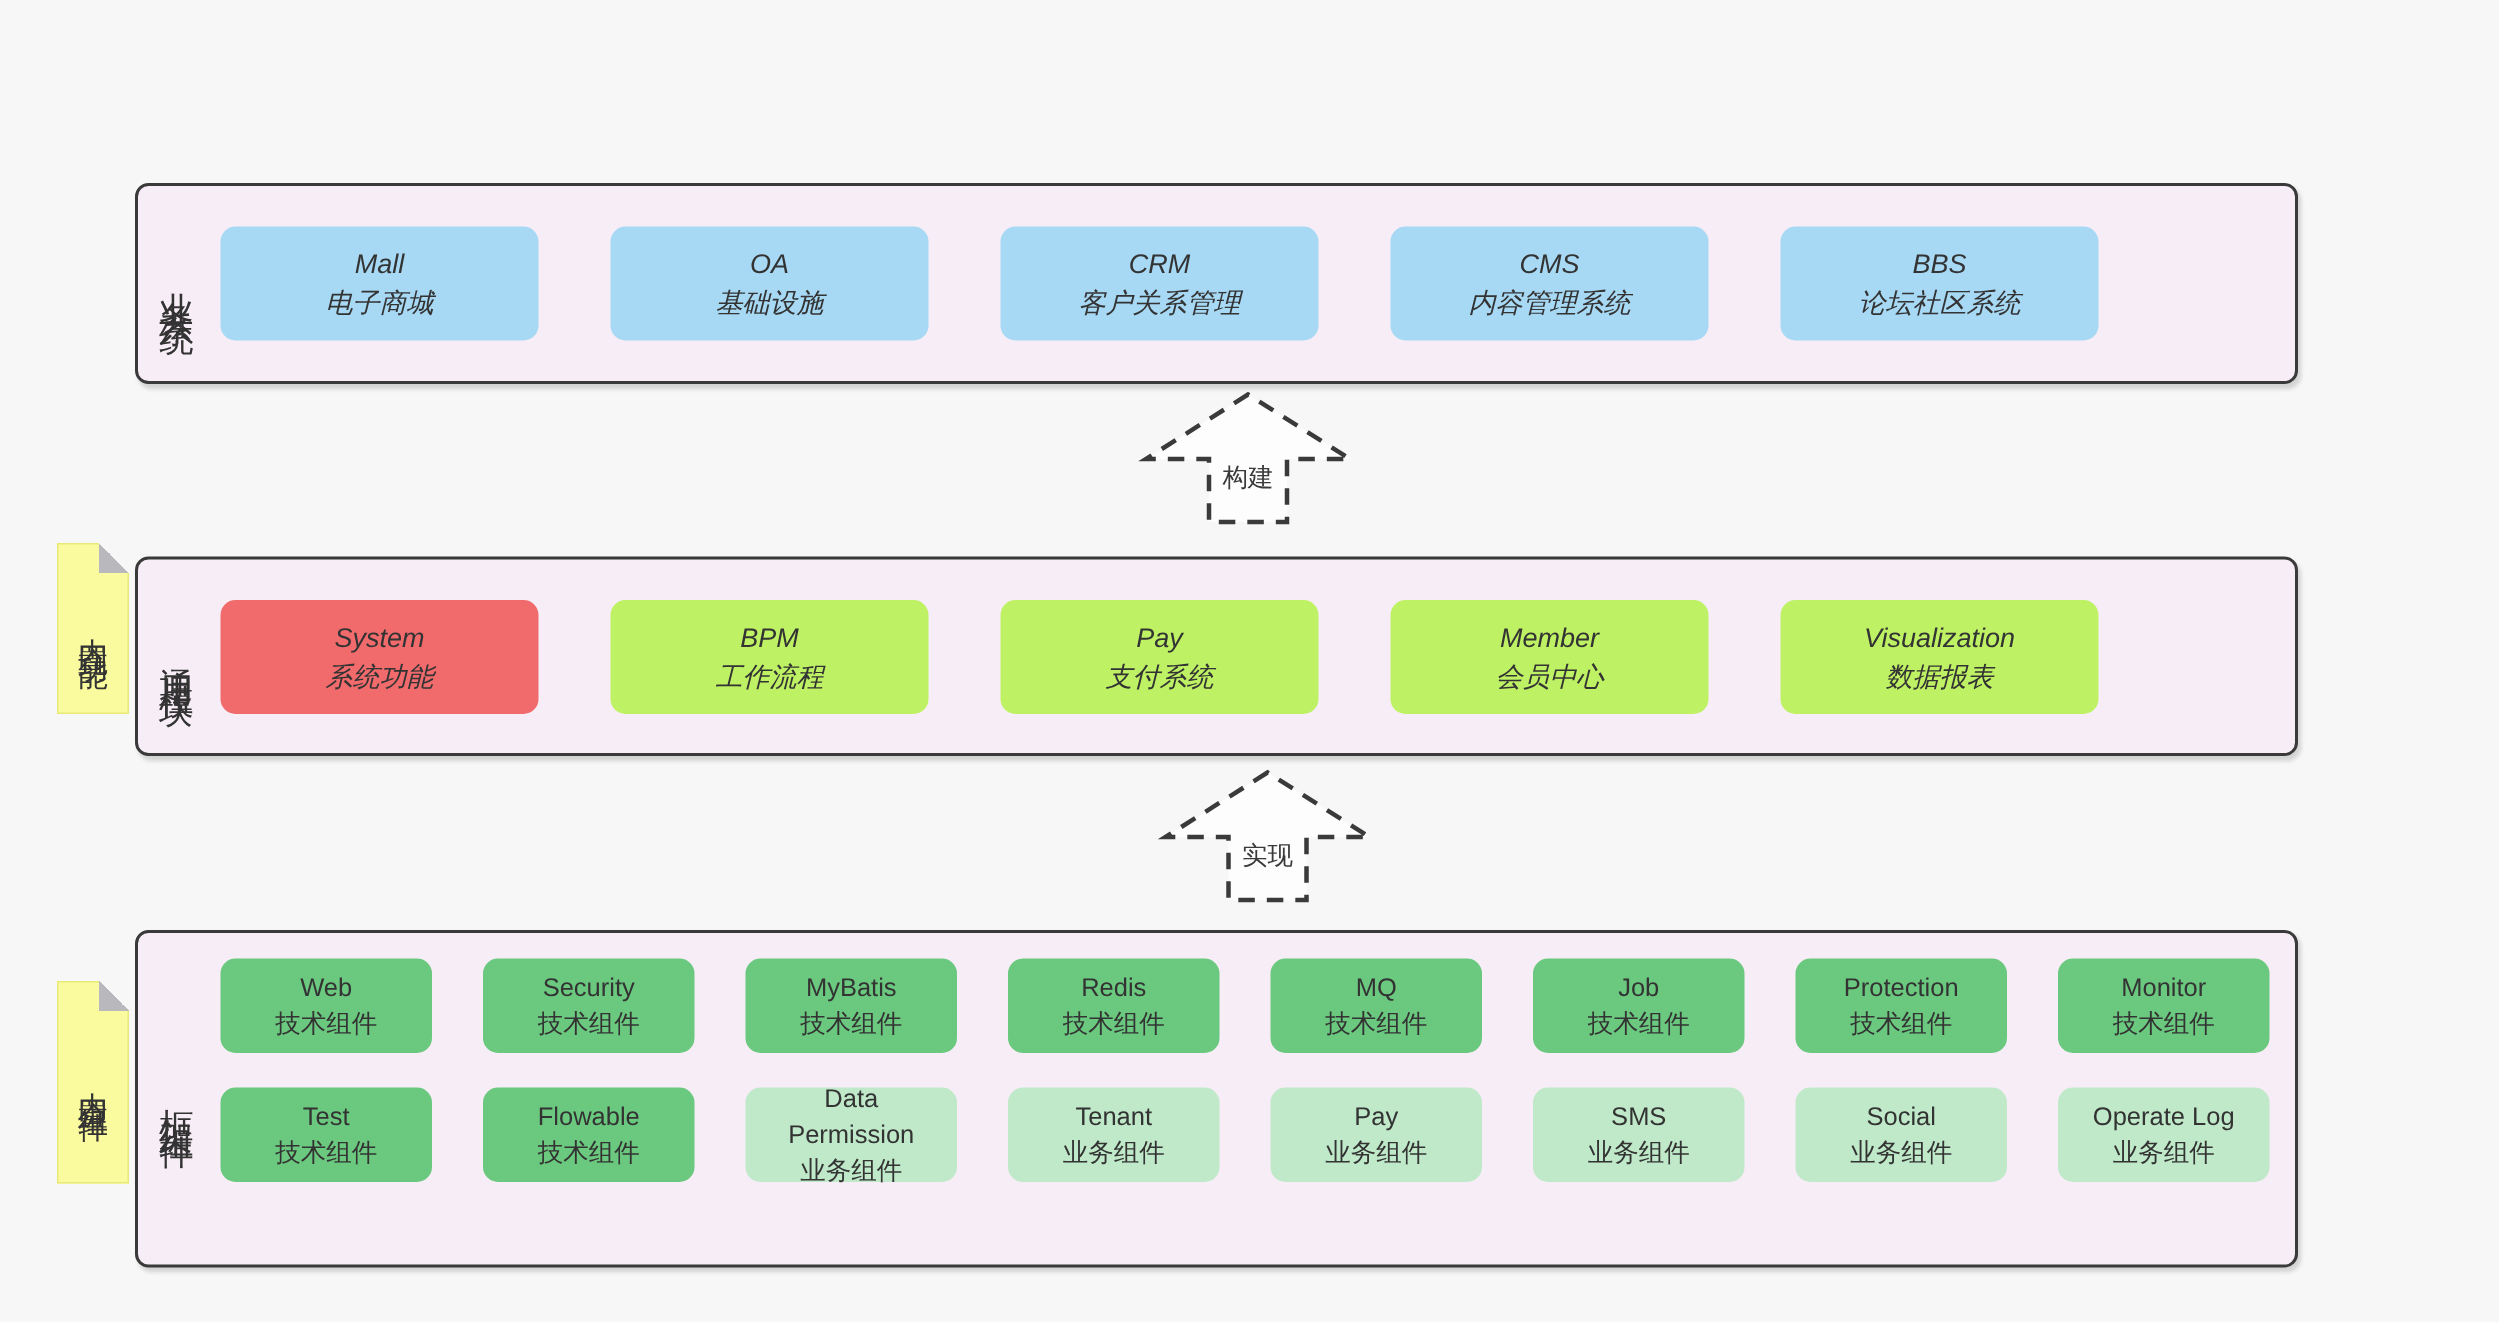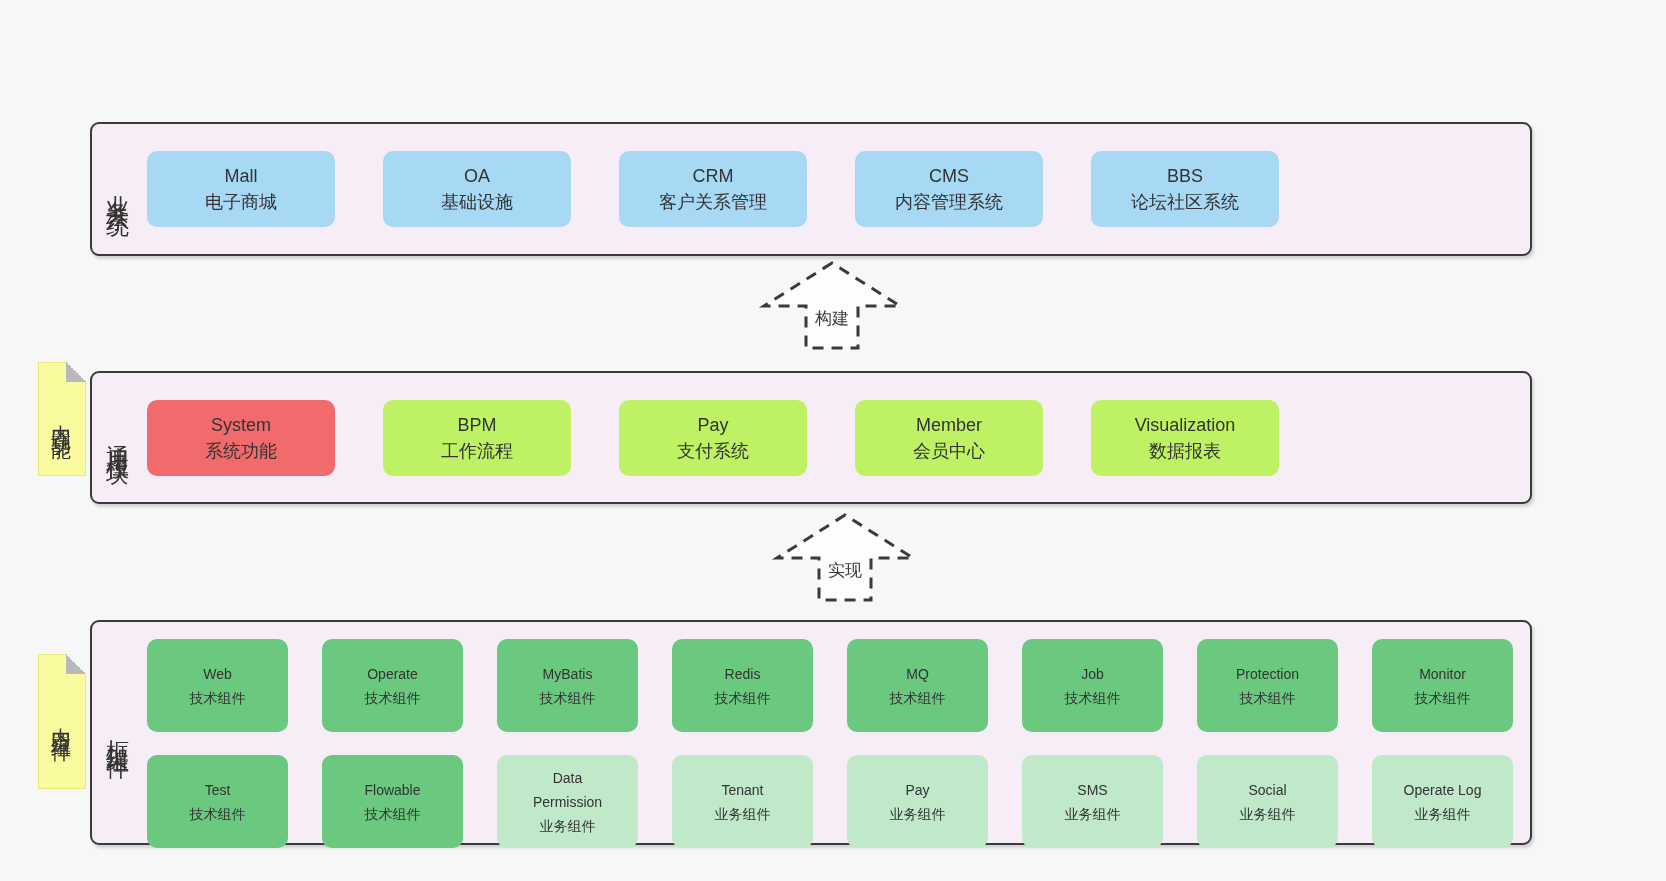--- a/index.html
+++ b/index.html
@@ -15,24 +15,24 @@
   #panel-components{top:620px;height:225px;}
 
   .vlabel{position:absolute;left:11px;top:50%;transform:translateY(-50%);
           writing-mode:vertical-rl;text-orientation:upright;
           font-size:23px;letter-spacing:6px;color:#333;white-space:nowrap;}
 
   
   .row6{position:absolute;left:55px;top:50%;transform:translateY(-50%);display:flex;gap:48px;}
   .box{border-radius:10px;display:flex;flex-direction:column;align-items:center;
        justify-content:center;text-align:center;font-size:18px;line-height:26px;color:#333;}
-  .row6 .box{width:188px;height:76px;}
+  .row6 .box{width:212px;height:76px;font-style:italic;}
   .grid{position:absolute;left:55px;top:17px;display:flex;flex-direction:column;gap:23px;}
   .row8{display:flex;gap:34px;}
-  .row8 .box{width:141px;height:93px;font-size:14px;line-height:24px;}
+  .row8 .box{width:141px;height:63px;font-size:17px;line-height:24px;}
   .box .title{white-space:pre-line;}
 
   .blue{background:#a7d9f5;}
   .red{background:#f16b6d;}
   .pink{background:#bef264;}
   .green{background:#6bc97f;}
   .lightgreen{background:#bfe9c8;}
 
   
   .note{position:absolute;left:38px;width:48px;background:#fafa9e;
@@ -135,21 +135,21 @@
   </div>
   <section class="panel" id="panel-components">
     <div class="vlabel">框架组件</div>
     <div class="grid">
       <div class="row8">
         <div class="box green">
           <div class="title">Web</div>
           <div class="sub">技术组件</div>
         </div>
         <div class="box green">
-          <div class="title">Operate</div>
+          <div class="title">Security</div>
           <div class="sub">技术组件</div>
         </div>
         <div class="box green">
           <div class="title">MyBatis</div>
           <div class="sub">技术组件</div>
         </div>
         <div class="box green">
           <div class="title">Redis</div>
           <div class="sub">技术组件</div>
         </div>

